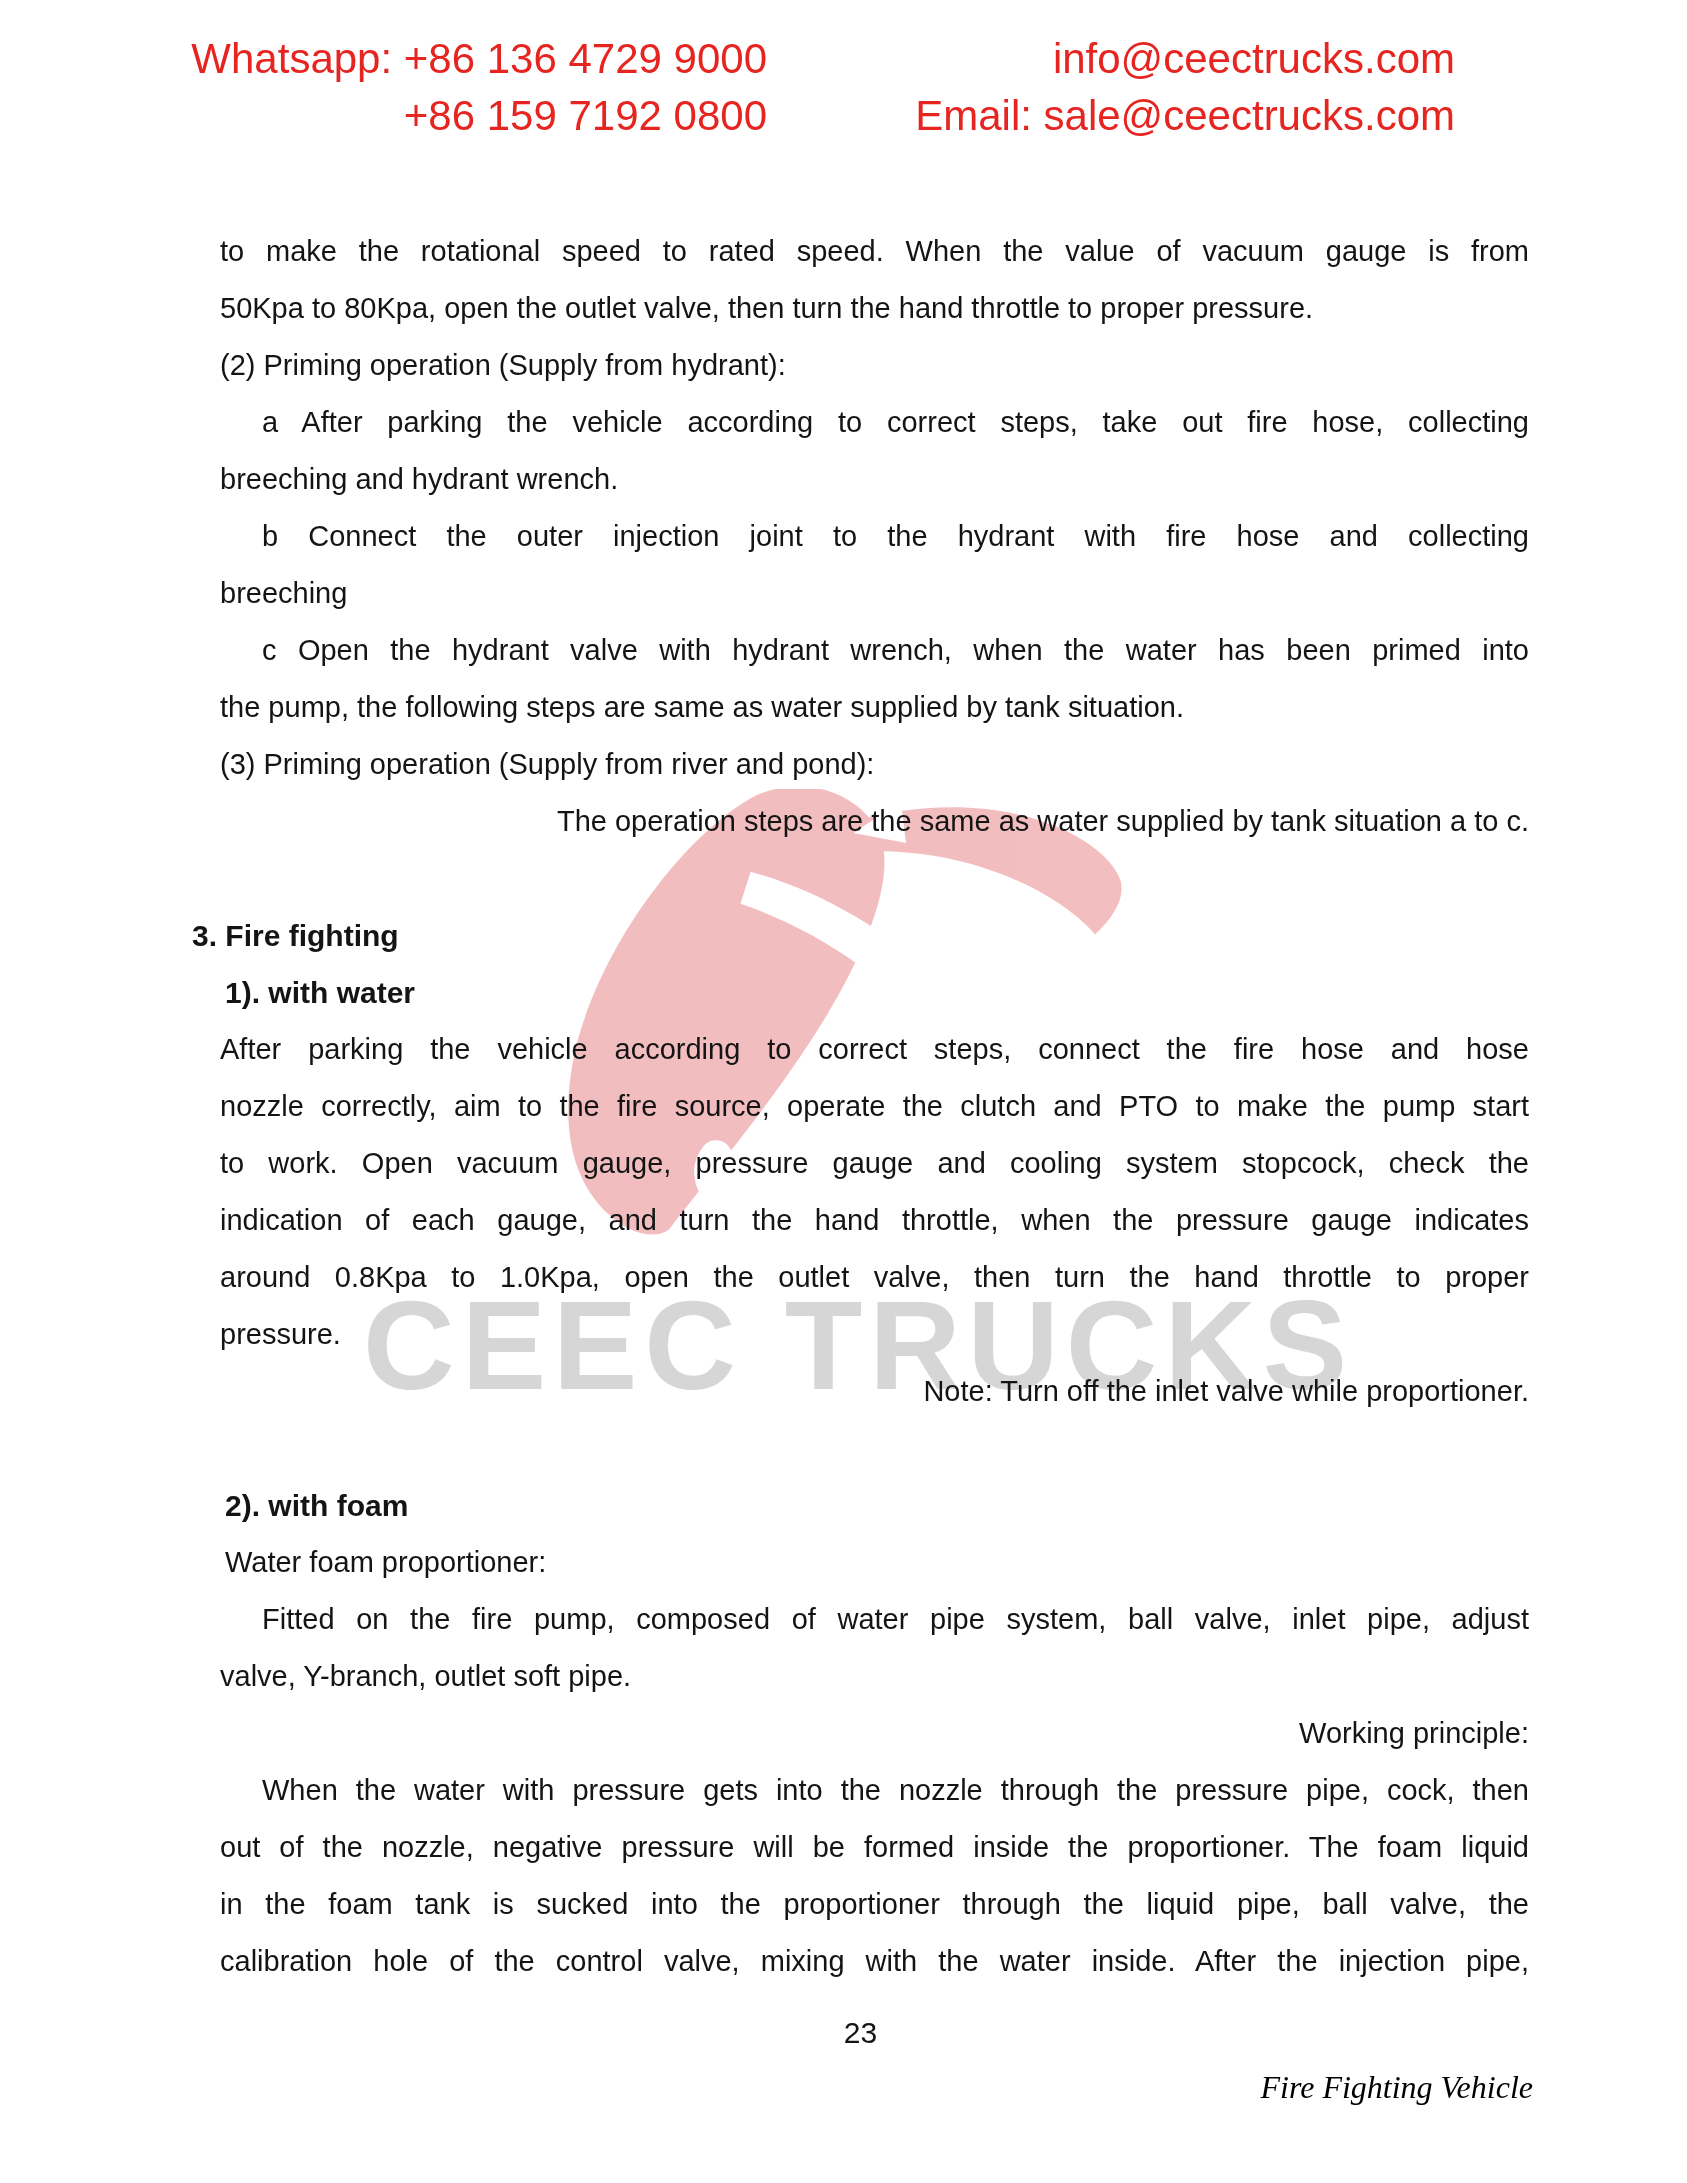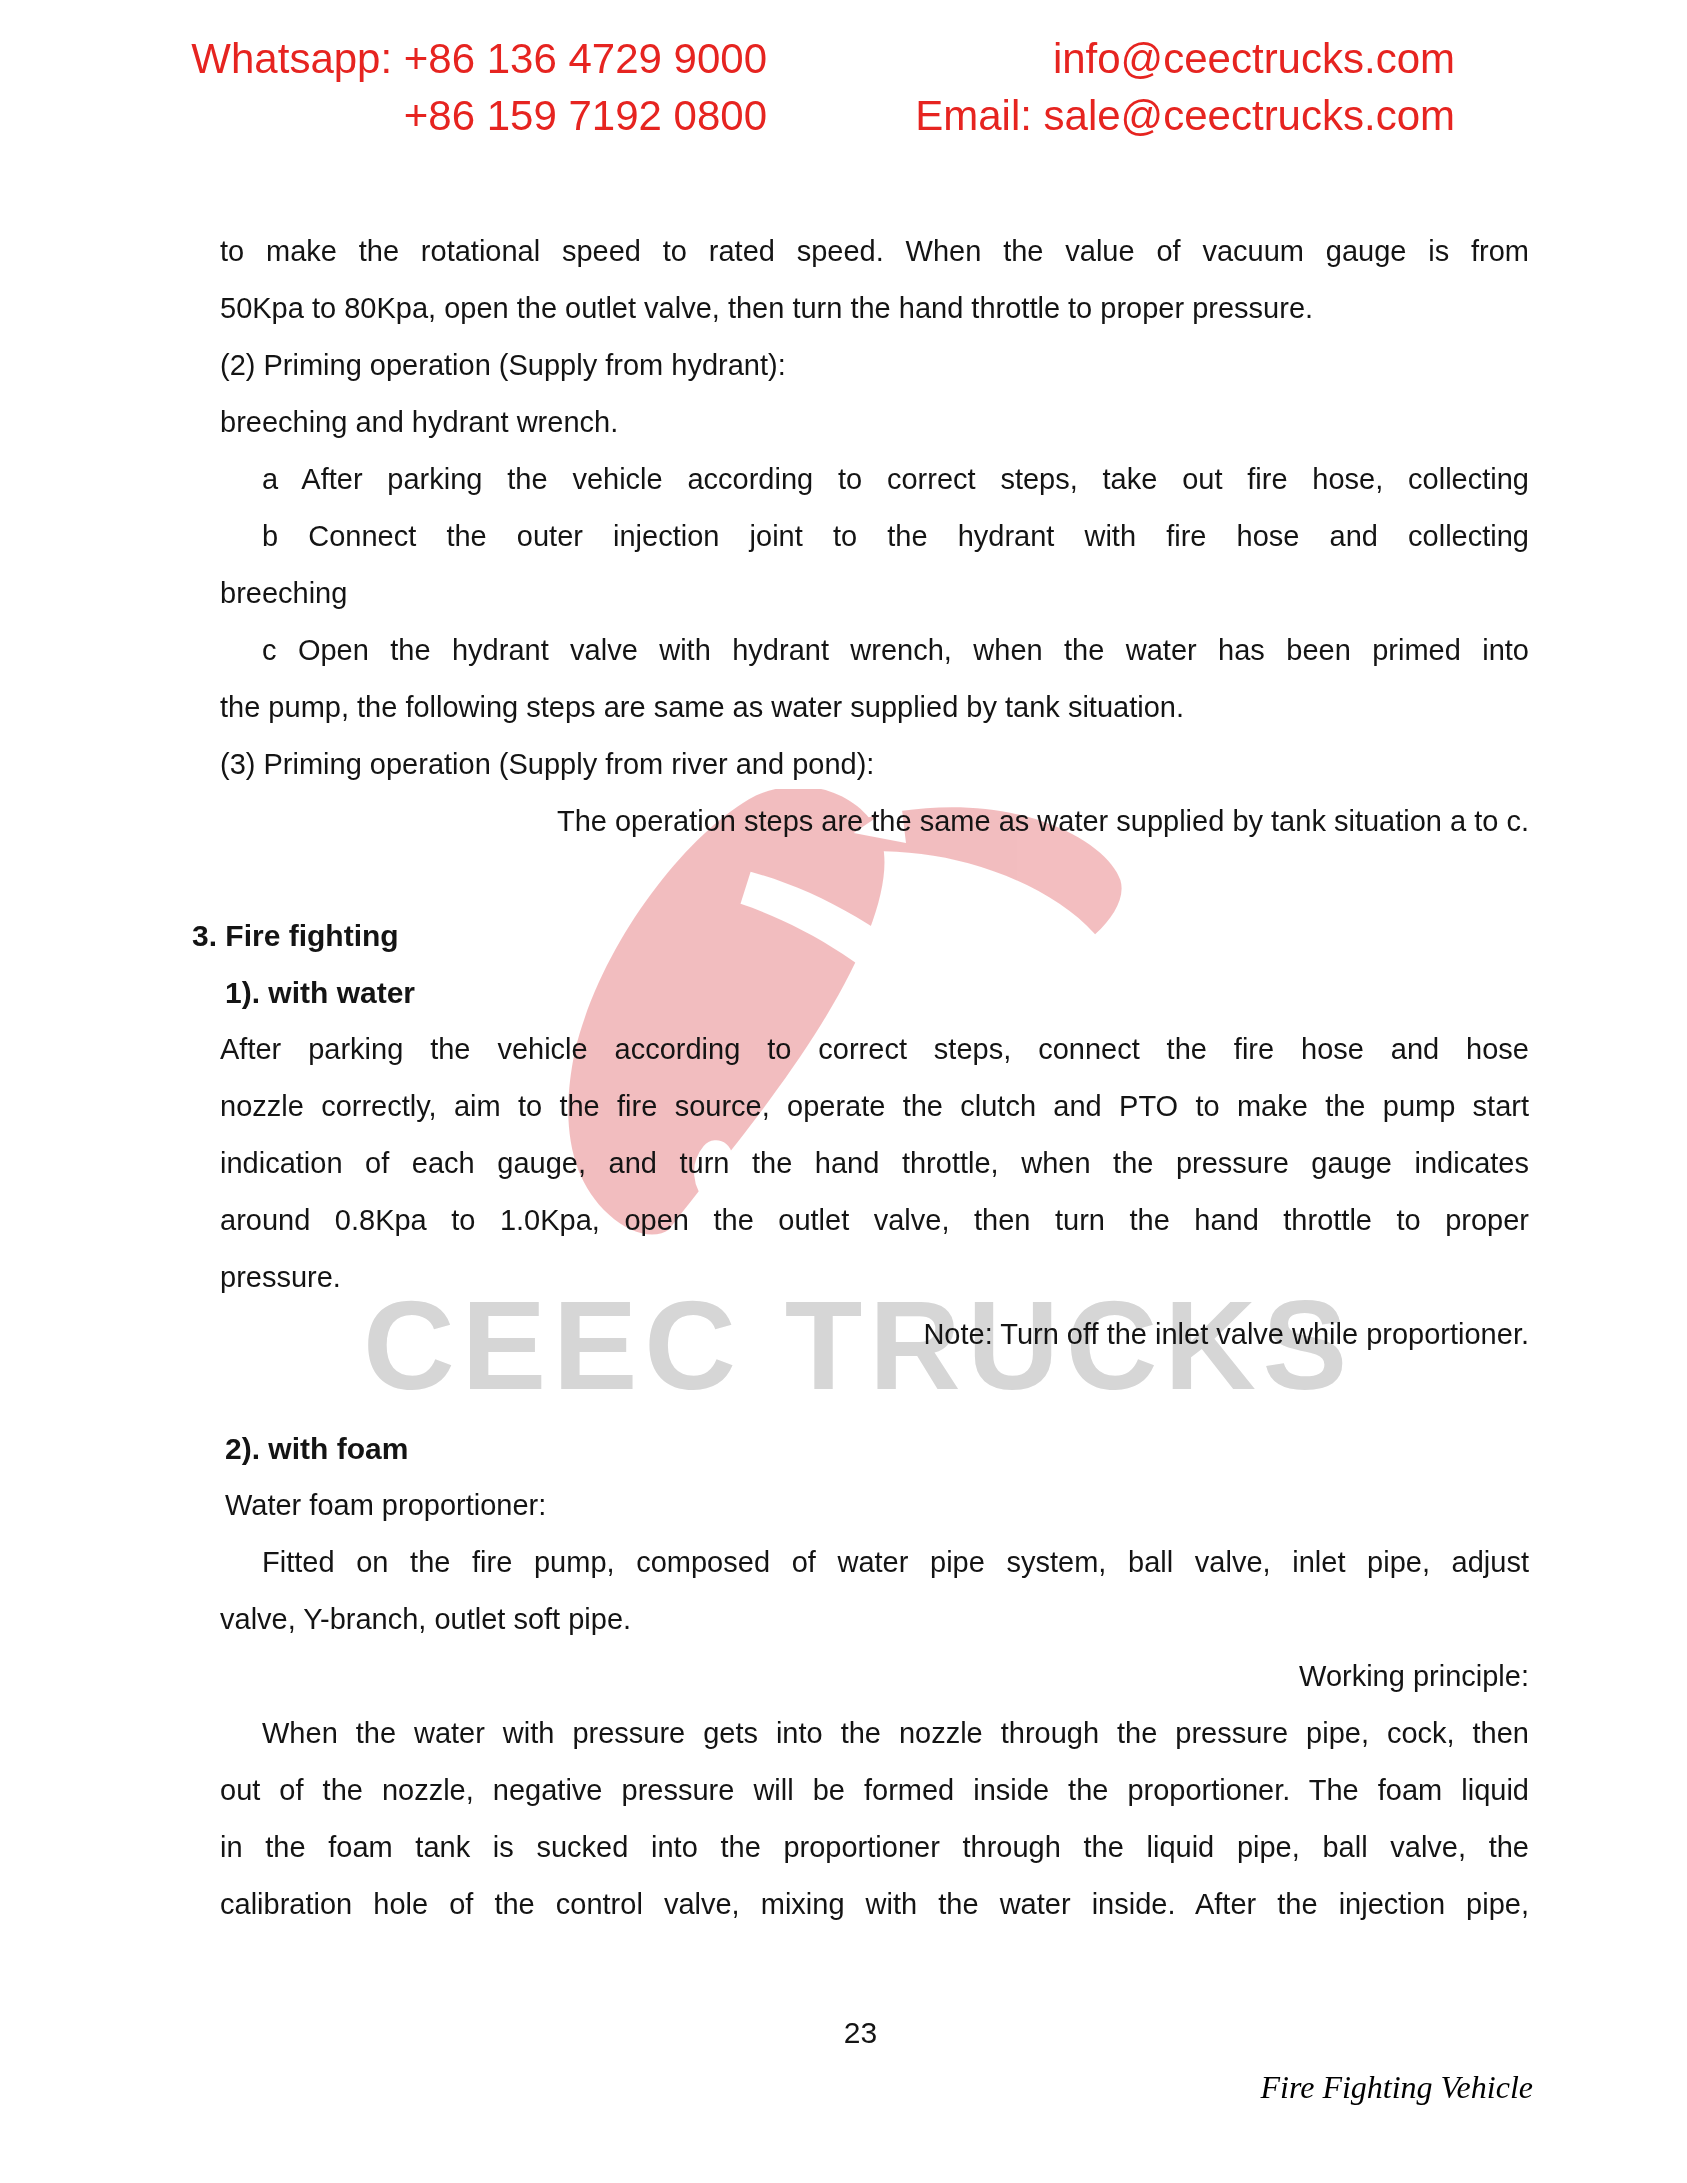--- a/index.html
+++ b/index.html
@@ -148,33 +148,34 @@
       <path fill="#ffffff" d="M362,52 L418,14 L424,64 Z"></path>
     </g>
   </svg>
 
   <div class="text-wm" style="color: rgb(214, 214, 214);">CEEC TRUCKS</div>
 
   <div class="body-text">
       <div class="line m1 just">to make the rotational speed to rated speed. When the value of vacuum gauge is from</div>
       <div class="line m1">50Kpa to 80Kpa, open the outlet valve, then turn the hand throttle to proper pressure.</div>
       <div class="line m1">(2) Priming operation (Supply from hydrant):</div>
+      <div class="line m2 just">a After parking the vehicle according to correct steps, take out fire hose, collecting</div>
       <div class="line m1">breeching and hydrant wrench.</div>
-      <div class="line m2 just">a After parking the vehicle according to correct steps, take out fire hose, collecting</div>
       <div class="line m2 just">b Connect the outer injection joint to the hydrant with fire hose and collecting</div>
       <div class="line m1">breeching</div>
       <div class="line m2 just">c Open the hydrant valve with hydrant wrench, when the water has been primed into</div>
       <div class="line m1">the pump, the following steps are same as water supplied by tank situation.</div>
       <div class="line m1">(3) Priming operation (Supply from river and pond):</div>
       <div class="line m2">The operation steps are the same as water supplied by tank situation a to c.</div>
       <div class="line m1"></div>
       <div class="line m0 bold">3. Fire fighting</div>
       <div class="line h2 bold">1). with water</div>
       <div class="line m1 just">After parking the vehicle according to correct steps, connect the fire hose and hose</div>
       <div class="line m1 just">nozzle correctly, aim to the fire source, operate the clutch and PTO to make the pump start</div>
+      <div class="line m1 just">to work. Open vacuum gauge, pressure gauge and cooling system stopcock, check the</div>
       <div class="line m1 just">indication of each gauge, and turn the hand throttle, when the pressure gauge indicates</div>
       <div class="line m1 just">around 0.8Kpa to 1.0Kpa, open the outlet valve, then turn the hand throttle to proper</div>
       <div class="line m1">pressure.</div>
       <div class="line m2">Note: Turn off the inlet valve while proportioner.</div>
       <div class="line m1"></div>
       <div class="line h2 bold">2). with foam</div>
       <div class="line h2">Water foam proportioner:</div>
       <div class="line m2 just">Fitted on the fire pump, composed of water pipe system, ball valve, inlet pipe, adjust</div>
       <div class="line m1">valve, Y-branch, outlet soft pipe.</div>
       <div class="line m2">Working principle:</div>

